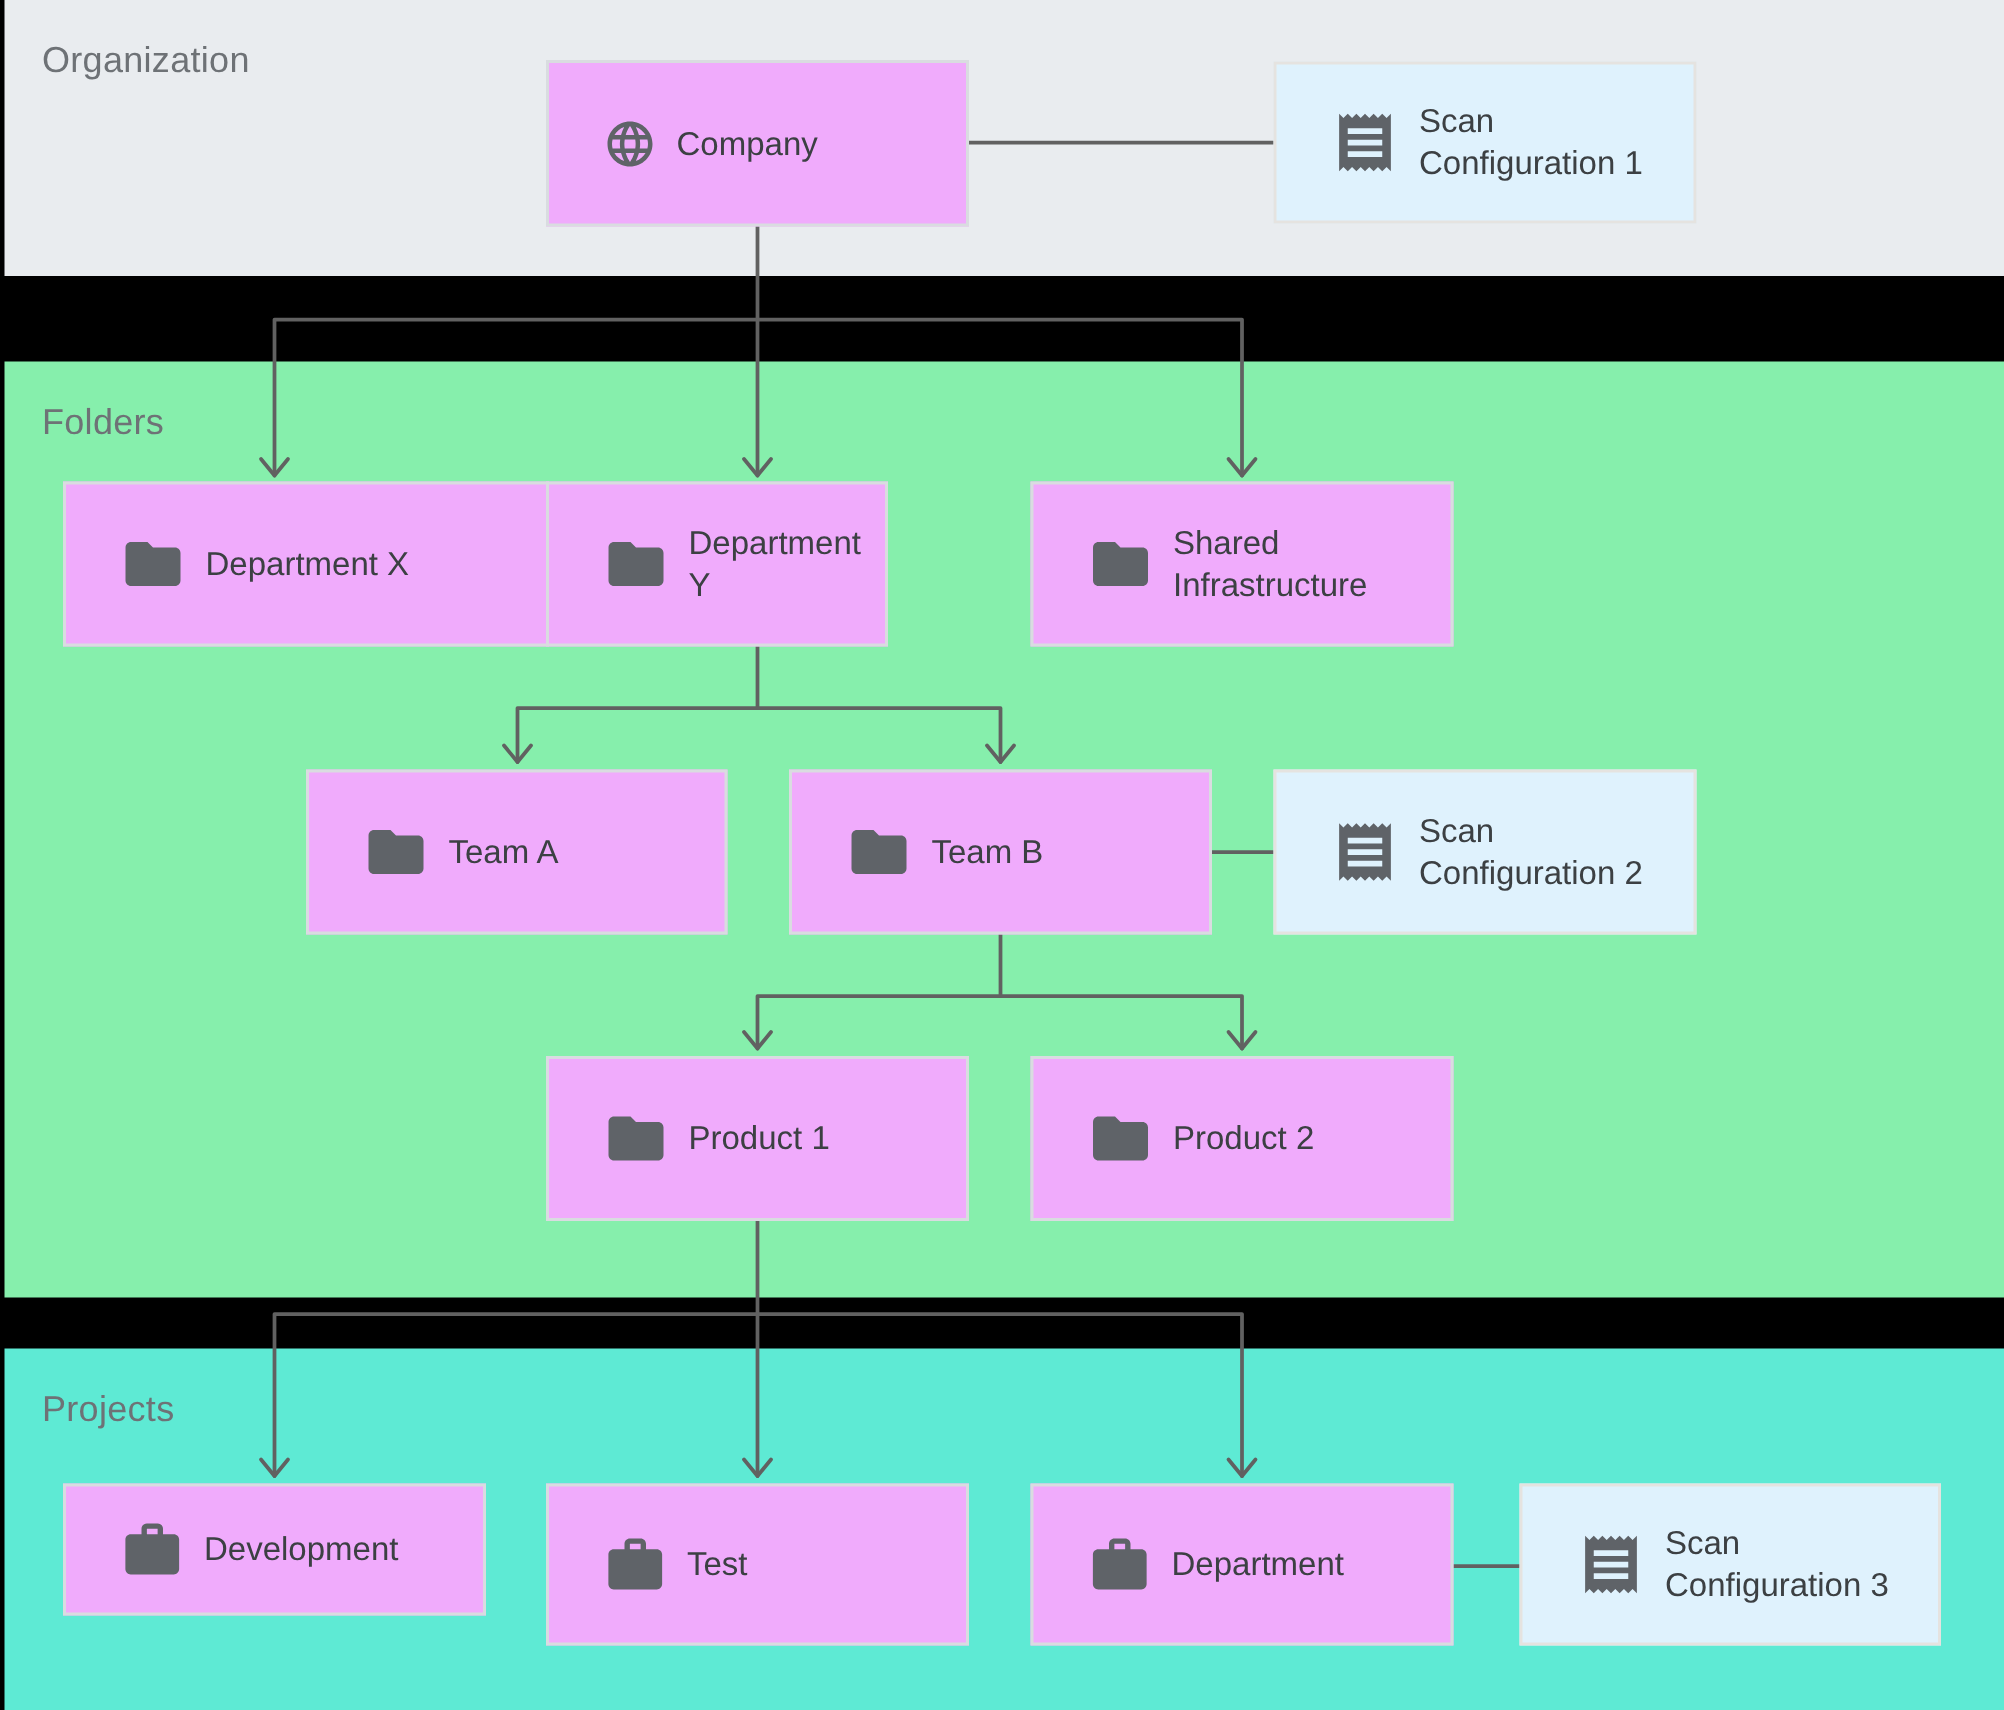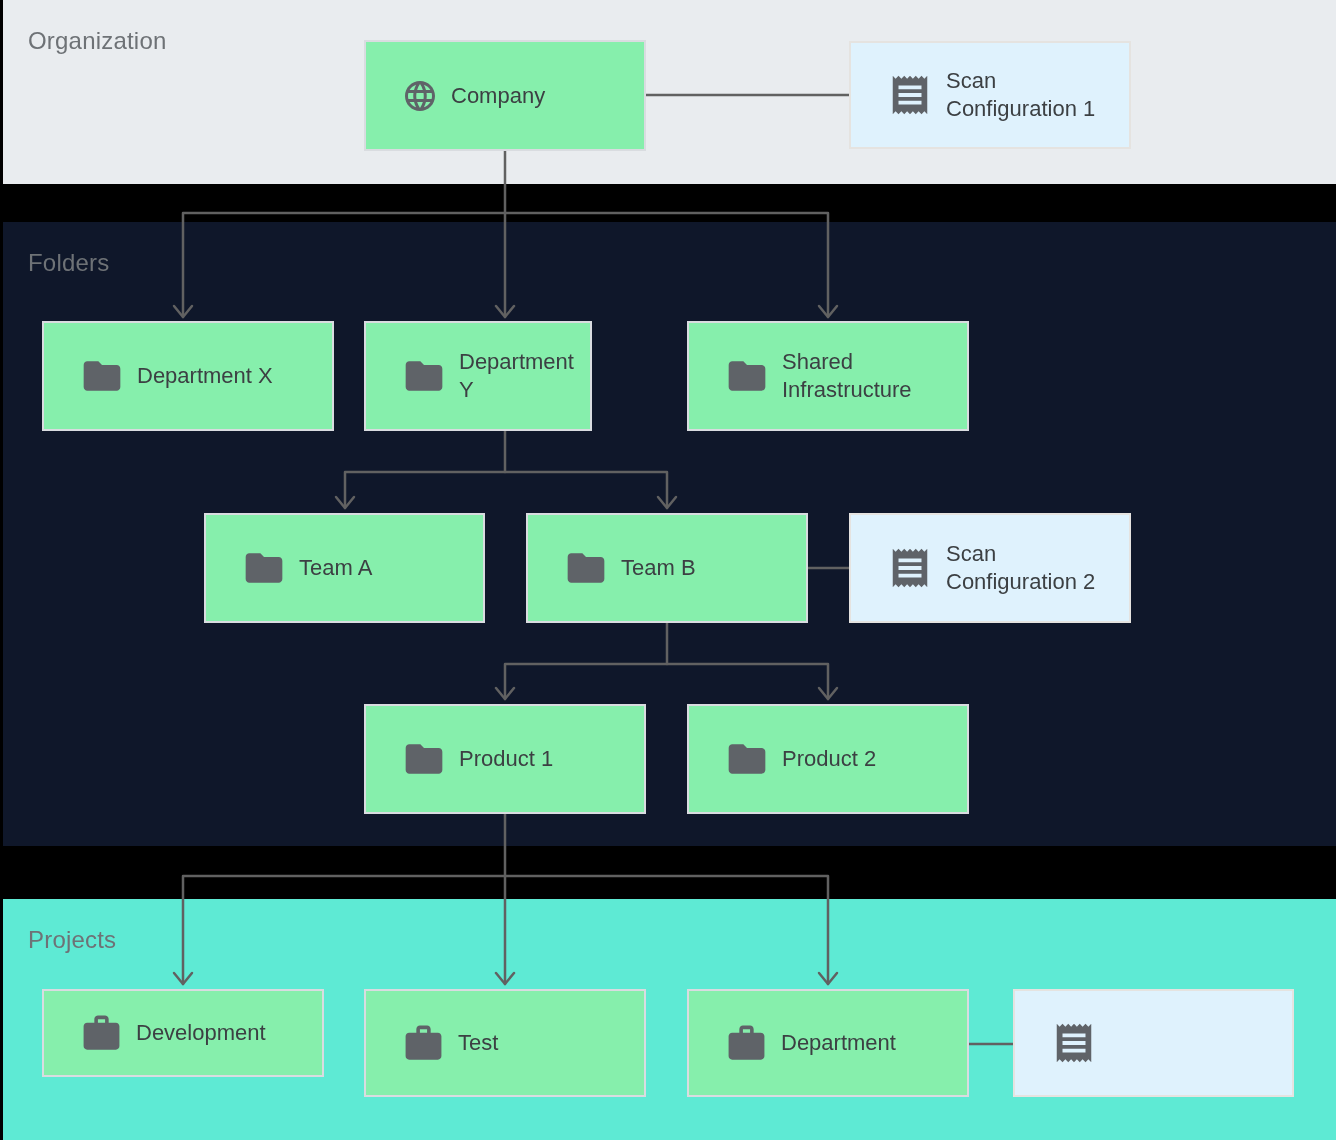--- a/index.html
+++ b/index.html
@@ -3,30 +3,30 @@
 <meta charset="utf-8">
 <style>
   html,body{margin:0;padding:0}
   body{
     width:1336px;height:1140px;position:relative;overflow:hidden;
     background:#000000;
     font-family:"Liberation Sans","DejaVu Sans",sans-serif;
   }
   .section{position:absolute;left:3px;width:1333px}
   #sec-organization{top:0;height:184px;background:#e9ecef}
-  #sec-folders{top:222px;height:624px;background:#0f172a}
+  #sec-folders{top:241px;height:624px;background:#86efac}
   #sec-projects{top:899px;height:284px;background:#5eead4}
   .section-label{
     position:absolute;left:25px;top:27px;
     font-size:24px;color:#6e7276;letter-spacing:.2px;
   }
   #connectors{position:absolute;left:0;top:0;pointer-events:none}
   .node{
     position:absolute;box-sizing:border-box;
-    background:#86efac;border:2px solid #d9dce0;
+    background:#f0abfc;border:2px solid #d9dce0;
     display:flex;align-items:center;padding-left:36px;gap:13px;
   }
   .node.scan{background:#dff2fd;border-color:#e5e3e0}
   .node .lbl{
     font-size:22px;line-height:28px;color:#3c4043;max-width:175px;
   }
   .node .ic{flex:0 0 auto;fill:#5f6368}
   .hidden-defs{position:absolute;width:0;height:0;overflow:hidden}
 </style>
 </head>
@@ -94,21 +94,21 @@
   <div class="lbl">Company</div>
 </div>
 
 <div class="node scan" style="left:849px;top:41px;width:282px;height:108px">
   <svg class="ic" width="46" height="46" viewBox="0 0 24 24">
       <use href="#sym-receipt"></use>
     </svg>
   <div class="lbl">Scan Configuration 1</div>
 </div>
 
-<div class="node" style="left:42px;top:321px;width:292px;height:110px">
+<div class="node" style="left:42px;top:321px;width:324px;height:110px">
   <svg class="ic" width="44" height="44" viewBox="0 0 24 24">
       <use href="#sym-folder"></use>
     </svg>
   <div class="lbl">Department X</div>
 </div>
 
 <div class="node" style="left:364px;top:321px;width:228px;height:110px">
   <svg class="ic" width="44" height="44" viewBox="0 0 24 24">
       <use href="#sym-folder"></use>
     </svg>
@@ -175,13 +175,14 @@
   <svg class="ic" width="43" height="43" viewBox="0 0 24 24">
       <use href="#sym-briefcase"></use>
     </svg>
   <div class="lbl">Department</div>
 </div>
 
 <div class="node scan" style="left:1013px;top:989px;width:281px;height:108px">
   <svg class="ic" width="46" height="46" viewBox="0 0 24 24">
       <use href="#sym-receipt"></use>
     </svg>
+  <div class="lbl">Scan Configuration 3</div>
 </div>
 
 </body></html>

